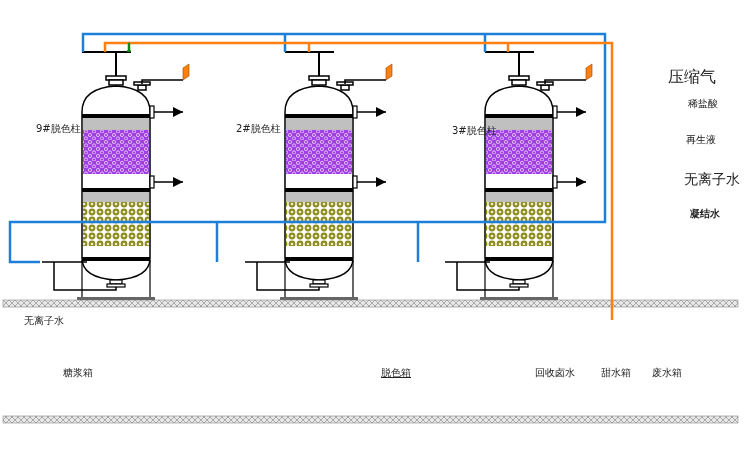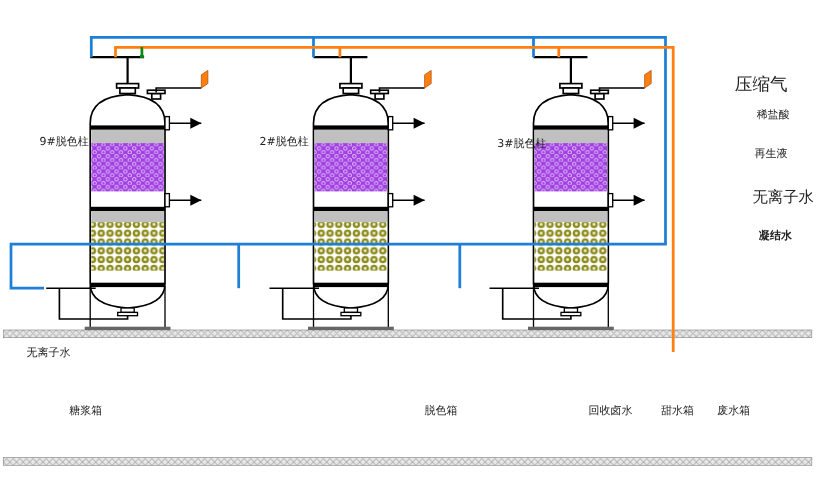--- a/index.html
+++ b/index.html
@@ -209,17 +209,17 @@
 
   <span style="position:absolute;left:668px;top:67px;font-size:16px;color:#222;">压缩气</span>
   <span style="position:absolute;left:688px;top:97px;font-size:10px;color:#222;">稀盐酸</span>
   <span style="position:absolute;left:686px;top:133px;font-size:10px;color:#222;">再生液</span>
   <span style="position:absolute;left:684px;top:171px;font-size:14px;color:#222;">无离子水</span>
   <span style="position:absolute;left:690px;top:207px;font-size:10px;color:#222;font-weight:bold;">凝结水</span>
 
   <span style="position:absolute;left:24px;top:314px;font-size:10px;color:#222;">无离子水</span>
 
   <span style="position:absolute;left:58px;top:366px;width:40px;text-align:center;font-size:10px;color:#222;font-family:Liberation Serif, serif;">糖浆箱</span>
-  <span style="position:absolute;left:381px;top:366px;width:40px;text-align:center;font-size:10px;color:#222;">脱色箱</span>
+  <span style="position:absolute;left:381px;top:366px;width:40px;text-align:left;font-size:10px;color:#222;text-decoration:underline;">脱色箱</span>
   <span style="position:absolute;left:533px;top:366px;width:42px;text-align:right;font-size:10px;color:#222;">回收卤水</span>
   <span style="position:absolute;left:590px;top:366px;width:41px;text-align:right;font-size:10px;color:#222;">甜水箱</span>
   <span style="position:absolute;left:646px;top:366px;width:42px;text-align:center;font-size:10px;color:#222;">废水箱</span>
 </div>
 
 </body></html>

